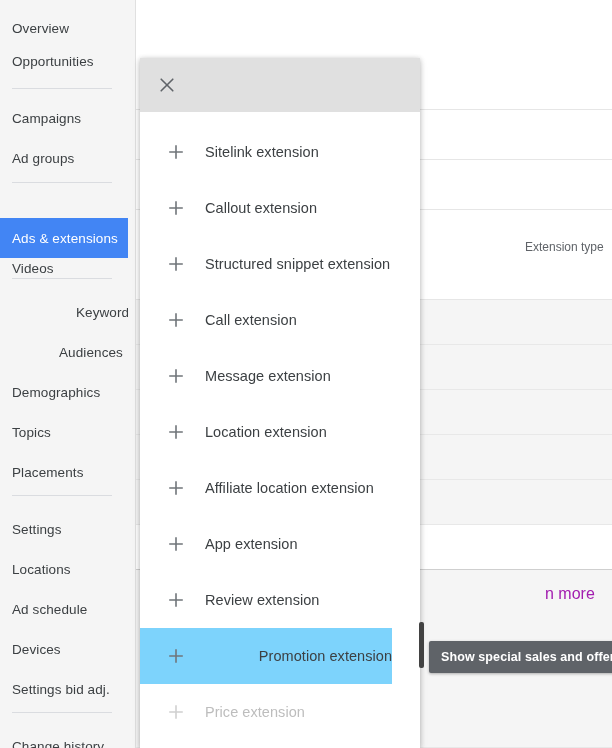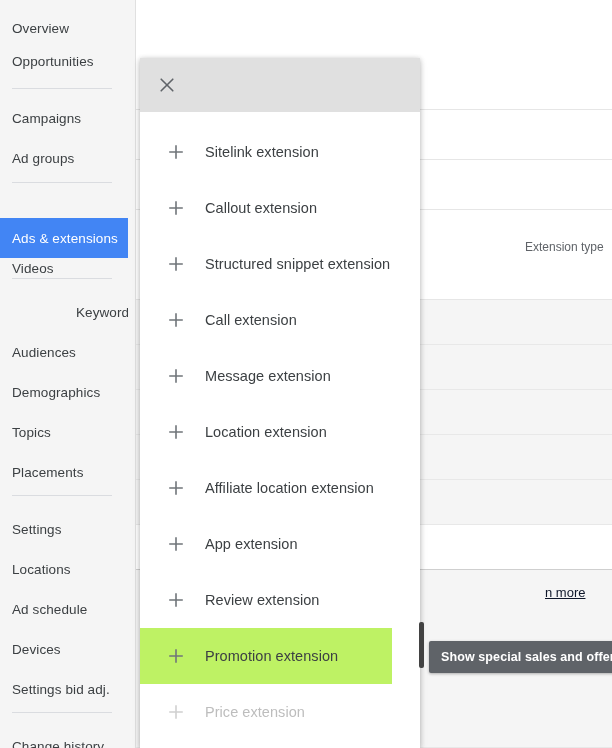--- a/index.html
+++ b/index.html
@@ -140,24 +140,23 @@
   .trow.thick { border-bottom: 1px solid #cfcfcf; }
 
   .col-header {
     position: absolute;
     font-size: 12px;
     color: #5f6368;
     white-space: nowrap;
   }
   .learn-more {
     position: absolute;
-    font-size: 13px;
-    color: #0f172a;
+    font-size: 16px;
+    color: #a21caf;
     white-space: nowrap;
-    text-decoration: underline;
   }
 
   
   .dropdown {
     position: absolute;
     left: 140px;
     top: 58px;
     width: 280px;
     height: 690px;
     background: #ffffff;
@@ -185,21 +184,21 @@
   .close-btn svg { display: block; }
 
   .menu-item {
     position: absolute;
     left: 0;
     width: 252px;
     height: 56px;
     display: flex;
     align-items: center;
   }
-  .menu-item.hovered { background: #bef264; }
+  .menu-item.hovered { background: #7dd3fc; justify-content: space-between; }
   .menu-plus {
     width: 24px;
     height: 24px;
     margin-left: 24px;
     display: flex;
     align-items: center;
     justify-content: center;
     flex: 0 0 auto;
   }
   .menu-label {
@@ -262,21 +261,21 @@
         </div>
         <div class="nav-item active" style="top: 194px; margin-top: 24px;">
           <span>Ads &amp; extensions</span>
         </div>
         <div class="nav-item" style="top: 248px;">
           <span>Videos</span>
         </div>
         <div class="nav-item" style="top: 292px; justify-content: flex-end;">
           <span>Keywords</span>
         </div>
-        <div class="nav-item" style="top: 332px;">
+        <div class="nav-item" style="top: 332px; margin-left: 47px;">
           <span>Audiences</span>
         </div>
         <div class="nav-item" style="top: 372px;">
           <span>Demographics</span>
         </div>
         <div class="nav-item" style="top: 412px;">
           <span>Topics</span>
         </div>
         <div class="nav-item" style="top: 452px;">
           <span>Placements</span>

